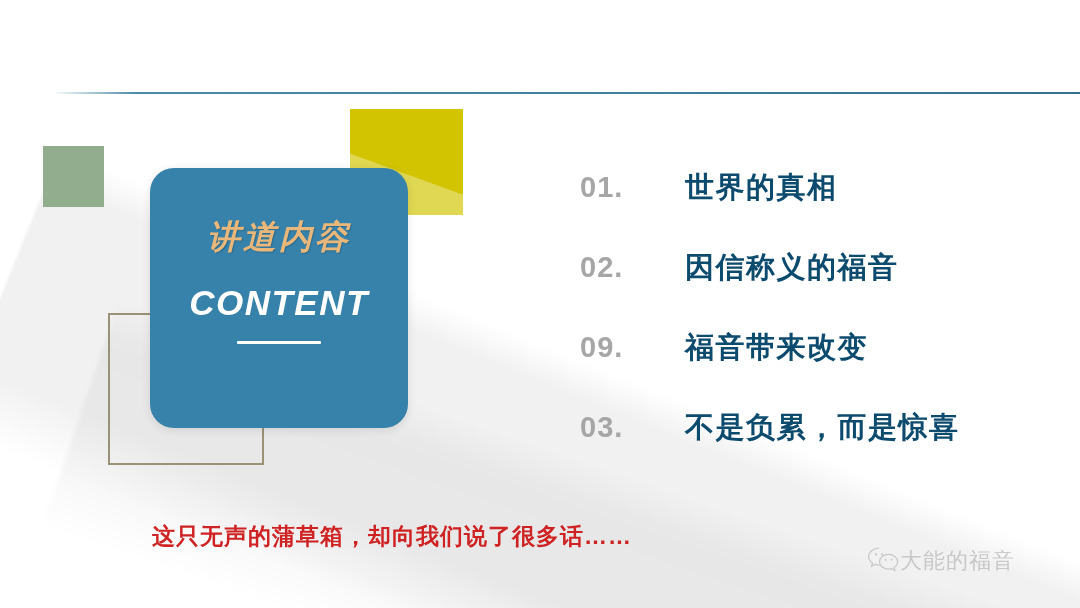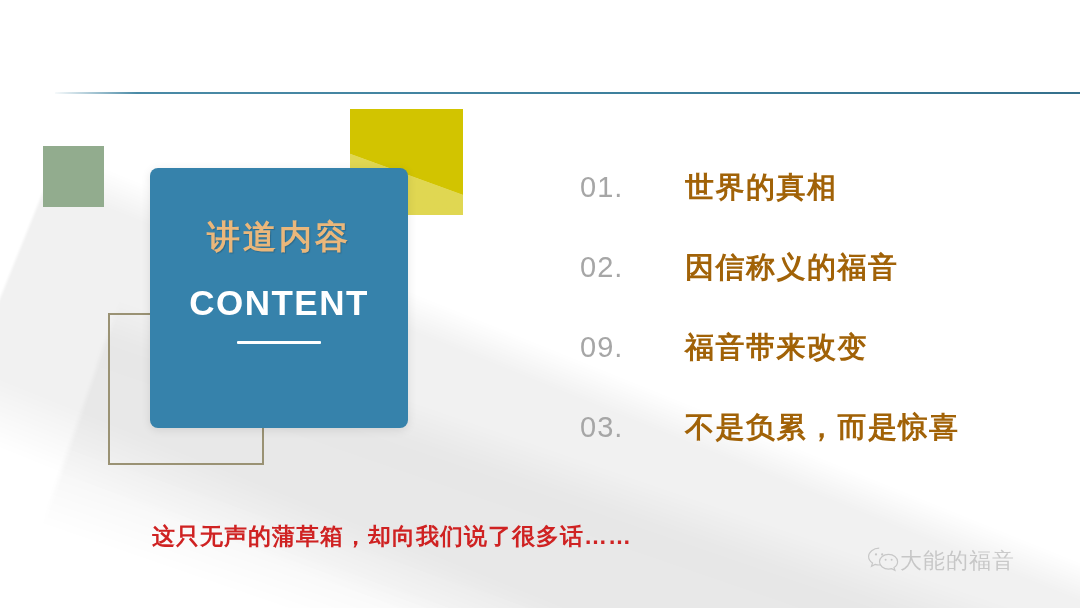--- a/index.html
+++ b/index.html
@@ -98,28 +98,29 @@
   }
 
   
   .card {
     position: absolute;
     left: 150px;
     top: 168px;
     width: 258px;
     height: 260px;
     background: #3682ab;
-    border-radius: 8px;
+    border-radius: 24px;
     box-shadow: 0 2px 10px rgba(0,0,0,0.10);
     display: flex;
     flex-direction: column;
     align-items: center;
     justify-content: flex-start;
     padding-top: 52px;
     box-sizing: border-box;
+    font-style: italic;
   }
   .card-title-cn {
     color: #eab77b;
     font-size: 33px;
     letter-spacing: 3px;
     font-weight: 600;
     text-shadow: 1px 1px 1px rgba(0,0,0,0.18);
     line-height: 1;
   }
   .card-title-en {
@@ -146,27 +147,27 @@
     width: 460px;
   }
   .list-item {
     display: flex;
     align-items: baseline;
     height: 80px;
   }
   .item-num {
     color: #a6a6a6;
     font-size: 29px;
-    font-weight: 400;
+    font-weight: 700;
     letter-spacing: 1px;
     width: 105px;
     flex: 0 0 105px;
   }
   .item-text {
-    color: #a16207;
+    color: #0c4a6e;
     font-size: 29px;
     font-weight: 700;
     letter-spacing: 1.5px;
   }
 
   
   .caption {
     position: absolute;
     left: 152px;
     top: 521px;

